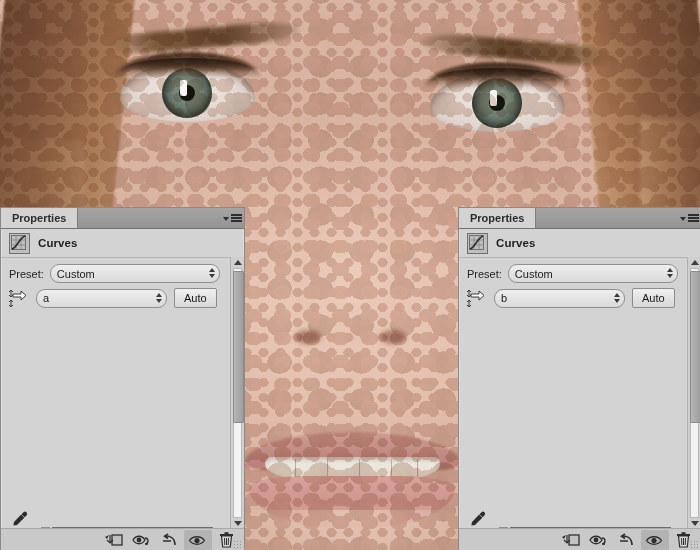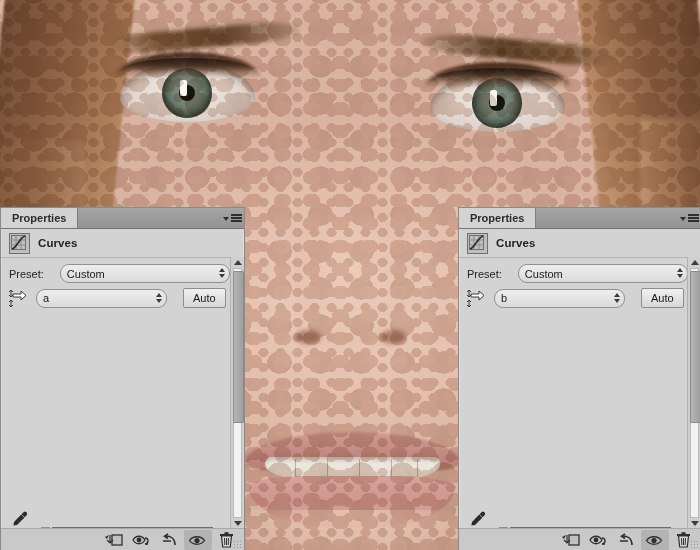--- a/index.html
+++ b/index.html
@@ -147,34 +147,34 @@
   }
   .menu-btn .lines{display:flex;flex-direction:column;gap:1.5px;}
   .menu-btn .lines i{display:block;width:11px;height:1.5px;background:#2e2e2e;}
 
   .title-row{height:28px;display:flex;align-items:center;padding-left:8px;gap:8px;
     border-bottom:1px solid #b4b4b4;}
   .adj-icon{
     width:19px;height:19px;border:1px solid #6f6f6f;background:#bfbfbf;position:relative;overflow:hidden;
   }
   .title-txt{font-weight:bold;font-size:11.5px;color:#222;letter-spacing:.1px;}
-  .row{display:flex;align-items:center;padding:4px 0 0 8px;gap:16px;}
+  .row{display:flex;align-items:center;padding:4px 0 0 8px;gap:6px;}
   .lbl{font-size:11px;color:#222;}
   .select{
     position:relative;background:linear-gradient(180deg,#eee,#dadada);
     border:1px solid #909090;height:17px;display:flex;align-items:center;
     padding:0 16px 0 6px;font-size:11px;color:#1a1a1a;border-radius:9px;
   }
   .spin{position:absolute;right:4px;top:3px;display:flex;flex-direction:column;gap:2px;}
   .spin i{display:block;width:0;height:0;border-left:3.5px solid transparent;border-right:3.5px solid transparent;}
   .spin i.u{border-bottom:4px solid #3a3a3a;}
   .spin i.d{border-top:4px solid #3a3a3a;}
   .btn{
     background:linear-gradient(180deg,#f0f0f0,#d7d7d7);border:1px solid #8d8d8d;
-    height:18px;padding:0 9px;display:flex;align-items:center;font-size:11px;border-radius:2px;color:#171717;margin-left:9px;
+    height:18px;padding:0 9px;display:flex;align-items:center;font-size:11px;border-radius:2px;color:#171717;
   }
 
   
   .tools{position:absolute;left:6px;width:26px;display:flex;flex-direction:column;align-items:center;gap:4px;}
   .tool{width:24px;height:22px;display:flex;align-items:center;justify-content:center;}
 
   
   .graph-wrap{position:absolute;}
   .vgrad{position:absolute;left:0;top:0;width:9px;
     background:linear-gradient(180deg,#ffffff 0%,#8f8f8f 50%,#000000 100%);

